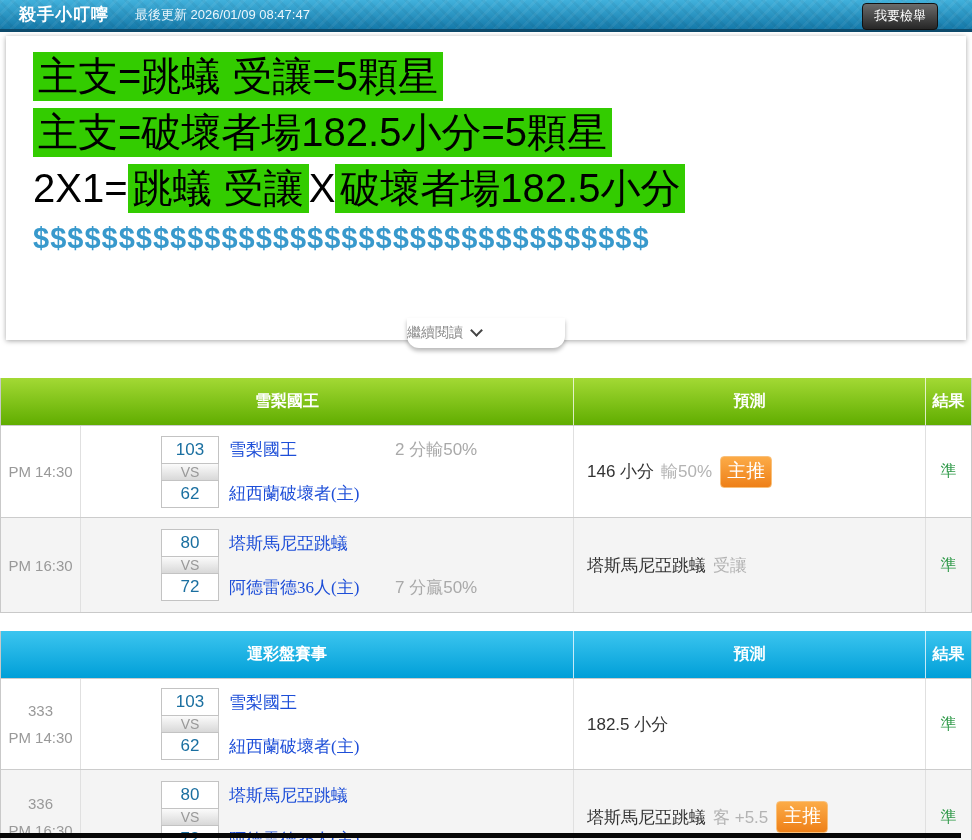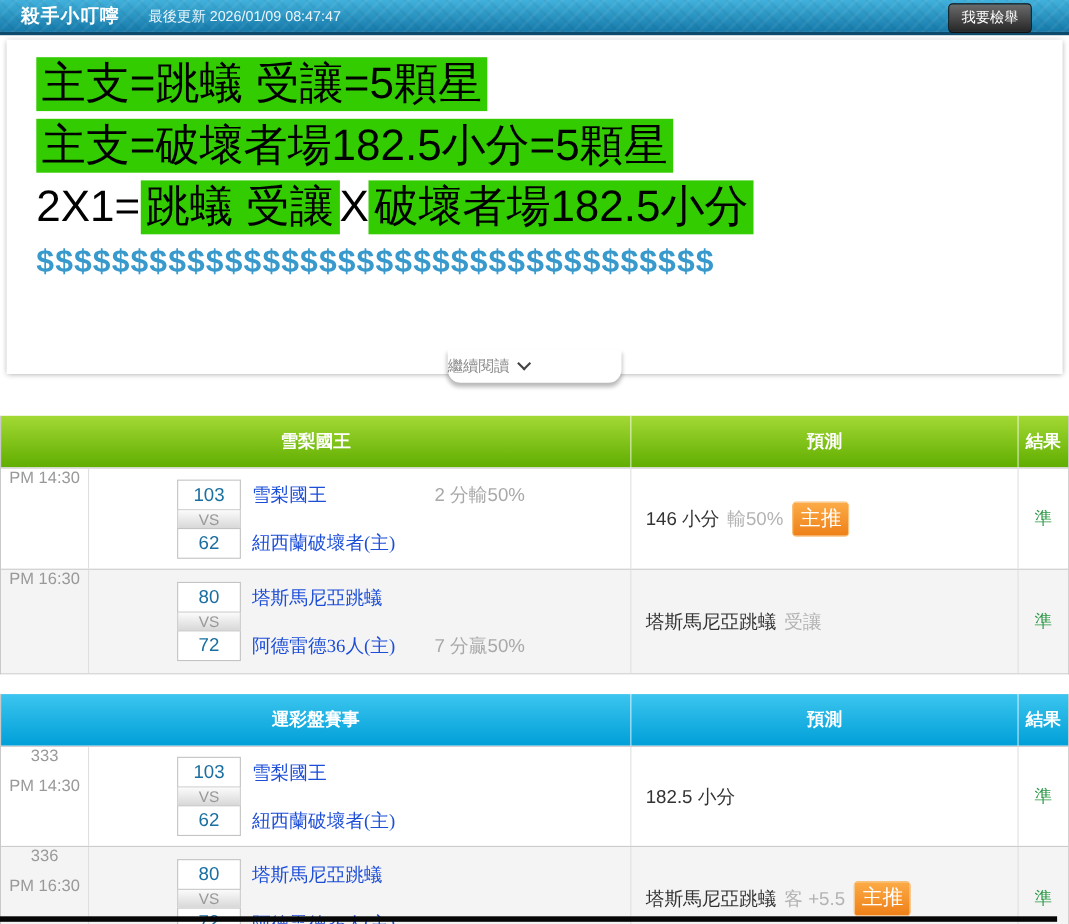--- a/index.html
+++ b/index.html
@@ -41,21 +41,21 @@
   .thead.green { background:linear-gradient(#a3d934,#60ad00); }
   .thead.blue  { background:linear-gradient(#3cc5ef,#009fd8); }
   .th { display:flex; align-items:center; justify-content:center; height:100%; }
   .th1 { flex:0 0 573px; border-right:1px solid rgba(255,255,255,.75); }
   .th2 { flex:0 0 352px; border-right:1px solid rgba(255,255,255,.75); }
   .th3 { flex:1; }
   .trow { display:flex; background:#fff; border-top:1px solid #ccc; height:92px; }
   .trow:first-of-type { border-top:none; }
   .trow.alt { background:#f4f4f4; height:95px; }
   .td { display:flex; align-items:center; }
-  .c-time { flex:0 0 80px; flex-direction:column; 
+  .c-time { flex:0 0 80px; flex-direction:column; justify-content:center;
     border-right:1px solid #e0e0e0; color:#999; font-size:15px; gap:10px; }
   .c-match { flex:0 0 493px; border-right:1px solid #e0e0e0; padding-left:80px; }
   .c-pred { flex:0 0 352px; border-right:1px solid #e0e0e0; padding-left:13px;
     color:#333; font-size:17px; }
   .c-res { flex:1; justify-content:center; color:#2e9948; font-size:16px; }
   .scorecol { display:flex; flex-direction:column; align-items:center; }
   .scorebox { width:58px; height:28px; border:1px solid #c3c3c3; background:#fff;
     color:#1a6fa0; font-size:17px; display:flex; align-items:center; justify-content:center; }
   .vsbox { width:58px; height:16px; background:linear-gradient(#fbfbfb,#d8d8d8);
     border:1px solid #ccc; border-top:none; border-bottom:none; color:#999;

